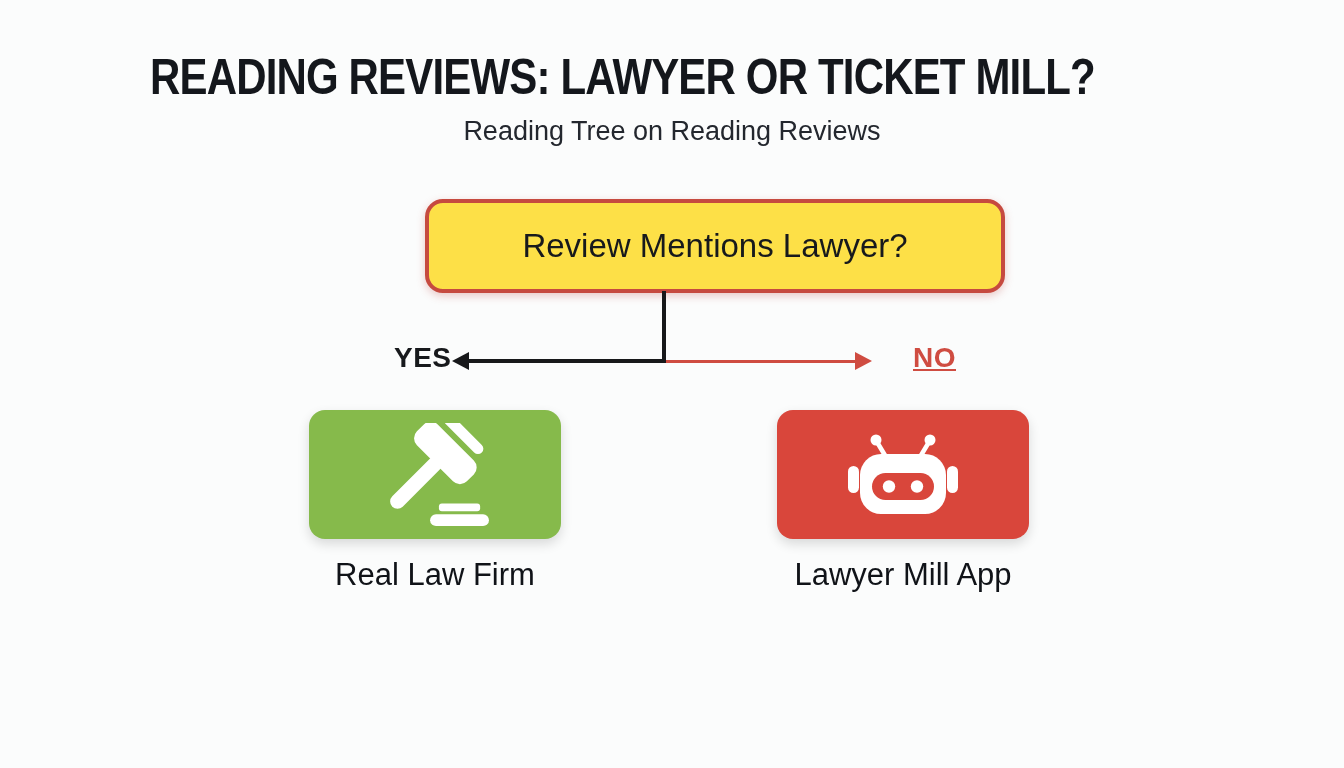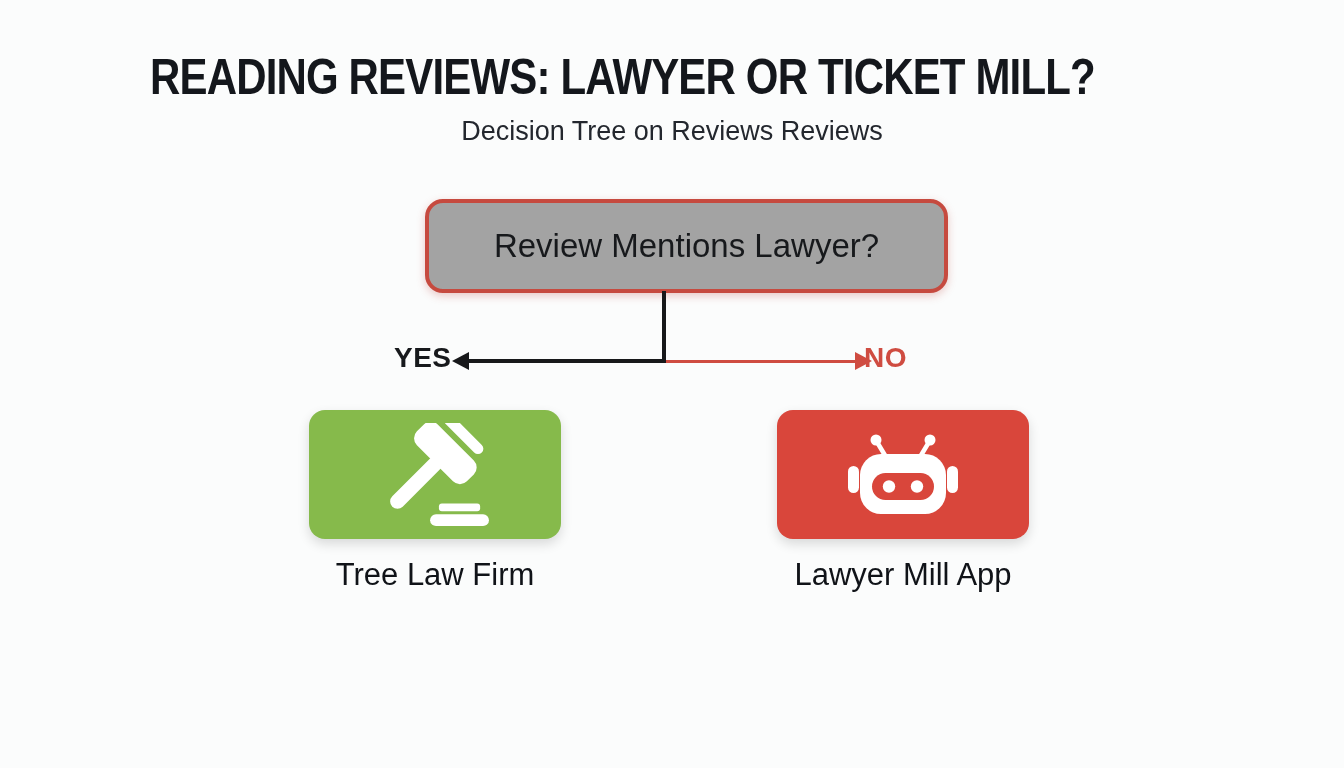--- a/index.html
+++ b/index.html
@@ -25,22 +25,22 @@
     color:#14171c;white-space:nowrap;
     transform:scaleX(0.84);transform-origin:center;
   }
   .subtitle{
     position:absolute;left:0;top:116px;width:1344px;
     text-align:center;
     font-size:27px;font-weight:400;color:#23272e;
   }
   
   .qbox{
-    position:absolute;left:425px;top:199px;width:523px;height:94px;
-    background:#a3a3a3;
+    position:absolute;left:425px;top:199px;width:580px;height:94px;
+    background:#fde047;
     border:4px solid #c64a3f;border-radius:18px;
     box-sizing:border-box;
     display:flex;align-items:center;justify-content:center;
     box-shadow:0 3px 8px rgba(190,70,60,0.28);
   }
   .qbox span{font-size:33px;color:#17191c;}
   
   .vline{
     position:absolute;left:662px;top:291px;width:4px;height:70px;
     background:#17181a;
@@ -57,21 +57,21 @@
   .arrowhead.right{
     left:855px;
     border-top:9px solid transparent;border-bottom:9px solid transparent;
     border-left:17px solid #cf4c41;
   }
   .branch-label{
     position:absolute;top:342px;font-size:28px;font-weight:700;
     letter-spacing:0.5px;white-space:nowrap;
   }
   .branch-label.yes{left:394px;color:#17191c;}
-  .branch-label.no{left:864px;color:#cf4c41;}
+  .branch-label.no{left:913px;color:#cf4c41;text-decoration:underline;}
   
   .card{
     position:absolute;top:410px;width:252px;height:129px;
     border-radius:16px;
     display:flex;align-items:center;justify-content:center;
     box-shadow:0 5px 12px rgba(0,0,0,0.14);
   }
   .card.left-card{left:309px;background:#86ba4b;}
   .card.right-card{left:777px;background:#d9463b;color:#d9463b;}
   .card svg{display:block;}
@@ -85,21 +85,21 @@
 </style>
 </head>
 <body>
 
 <div class="stage">
 
   <div class="title-wrap">
     <span class="title">READING REVIEWS: LAWYER OR TICKET MILL?</span>
   </div>
 
-  <div class="subtitle">Decision Tree on Reviews Reviews</div>
+  <div class="subtitle">Reading Tree on Reading Reviews</div>
 
   <div class="qbox" style="border-color: rgb(198, 74, 63);">
     <span>Review Mentions Lawyer?</span>
   </div>
 
   <div class="vline"></div>
   <div class="hline black"></div>
   <div class="arrowhead left"></div>
   <div class="hline red" style="background-color: rgb(207, 76, 65);"></div>
   <div class="arrowhead right"></div>
@@ -135,16 +135,16 @@
         <rect x="13" y="22" width="86" height="60" rx="21"></rect>
       </g>
       <rect x="25" y="41" width="62" height="27" rx="13.5" fill="currentColor"></rect>
       <g fill="#ffffff">
         <circle cx="42" cy="54.5" r="6.2"></circle>
         <circle cx="70" cy="54.5" r="6.2"></circle>
       </g>
     </svg>
   </div>
 
-  <div class="card-label left-label">Tree Law Firm</div>
+  <div class="card-label left-label">Real Law Firm</div>
   <div class="card-label right-label">Lawyer Mill App</div>
 
 </div>
 
 </body></html>

